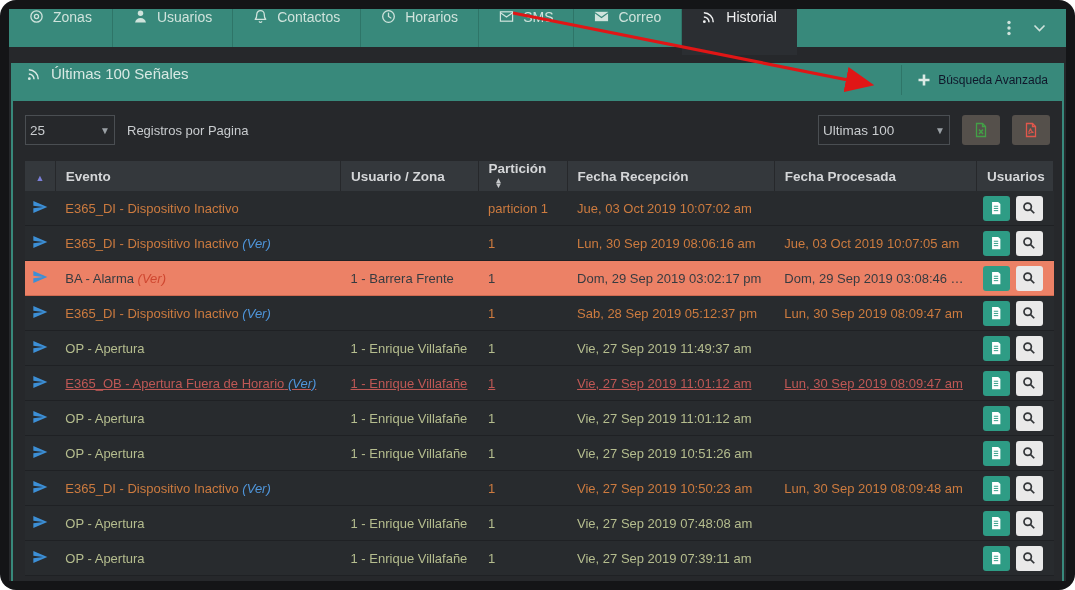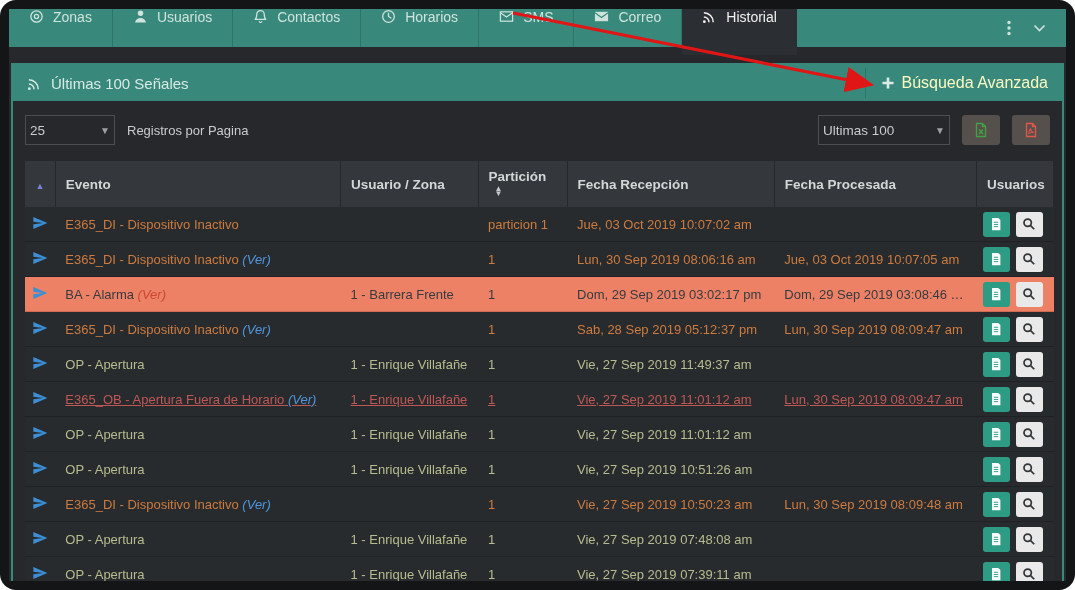--- a/index.html
+++ b/index.html
@@ -10,42 +10,42 @@
   
   .nav{display:flex;height:38px;background:#38897b;align-items:stretch;position:relative;z-index:2;}
   .nav-tab{display:flex;align-items:flex-start;gap:9px;padding:0 20px;color:#cfe3dc;font-size:14px;
            border-right:1px solid #2e7568;cursor:pointer;white-space:nowrap;}
   .nav-tab svg{flex:0 0 auto;}
   .nav-tab.active{background:#2b2e32;color:#f0f1f2;height:46px;border-right:none;}
   .nav-spacer{flex:1;display:flex;align-items:center;justify-content:flex-end;gap:22px;padding-right:20px;color:#cfe3dc;}
 
   
   .panel{margin:16px 2px 0 2px;border:2px solid #38897b;display:flex;flex-direction:column;min-height:560px;}
-  .panel-header{background:#38897b;height:36px;display:flex;align-items:center;justify-content:space-between;padding:0 14px;}
+  .panel-header{background:#38897b;height:36px;display:flex;align-items:flex-start;justify-content:space-between;padding:0 14px;}
   .panel-title{display:flex;align-items:center;gap:9px;color:#d9e9e4;font-size:15px;}
-  .adv-search{display:flex;align-items:center;gap:8px;color:#fef9c3;font-size:16px;cursor:pointer;
+  .adv-search{display:flex;align-items:center;gap:8px;color:#0f172a;font-size:12px;cursor:pointer;
               border-left:1px solid #2e7568;padding-left:16px;height:30px;}
 
   
   .controls{display:flex;align-items:center;justify-content:space-between;padding:14px 12px 12px 12px;}
   .ctl-left,.ctl-right{display:flex;align-items:center;gap:12px;}
   .select{background:#26282b;border:1px solid #4a4e52;color:#c9cccf;font-size:13.5px;height:30px;
           display:flex;align-items:center;justify-content:space-between;padding:0 4px;cursor:pointer;box-sizing:border-box;}
   .select .caret{color:#9aa0a5;font-size:10px;margin-left:12px;}
   .sel-pagesize{width:90px;}
   .sel-range{width:132px;}
   .ctl-label{color:#c9cccf;font-size:13px;}
   .export-btn{width:38px;height:30px;background:#55504b;border:none;border-radius:3px;display:flex;
               align-items:center;justify-content:center;cursor:pointer;}
 
   
   .table-wrap{padding:4px 8px 0 12px;}
   table{width:100%;border-collapse:collapse;table-layout:fixed;font-size:13px;}
   thead th{background:#34383c;color:#d4d6d8;font-weight:bold;font-size:13.5px;text-align:left;
-           padding:8px 10px;border-right:1px solid #26282b;height:16px;}
+           padding:0 10px;border-right:1px solid #26282b;height:16px;}
   thead th.c-icon{text-align:center;padding:7px 4px;}
   tbody td{padding:0 10px;height:34px;border-bottom:1px solid #1f2124;background:#282b2e;
            overflow:hidden;white-space:nowrap;text-overflow:ellipsis;}
   tbody td.c-icon{text-align:center;padding:0 4px;}
   tr.tone-orange{color:#cd7b3f;}
   tr.tone-green{color:#b5bd8e;}
   tr.tone-red{color:#bf5855;text-decoration:underline;}
   .ver{color:#4f96db;font-style:italic;}
   tr.highlight td{background:#ec8166;color:#363b40;border-bottom:1px solid #d06a50;}
   tr.highlight .ver{color:#cf4730;}

